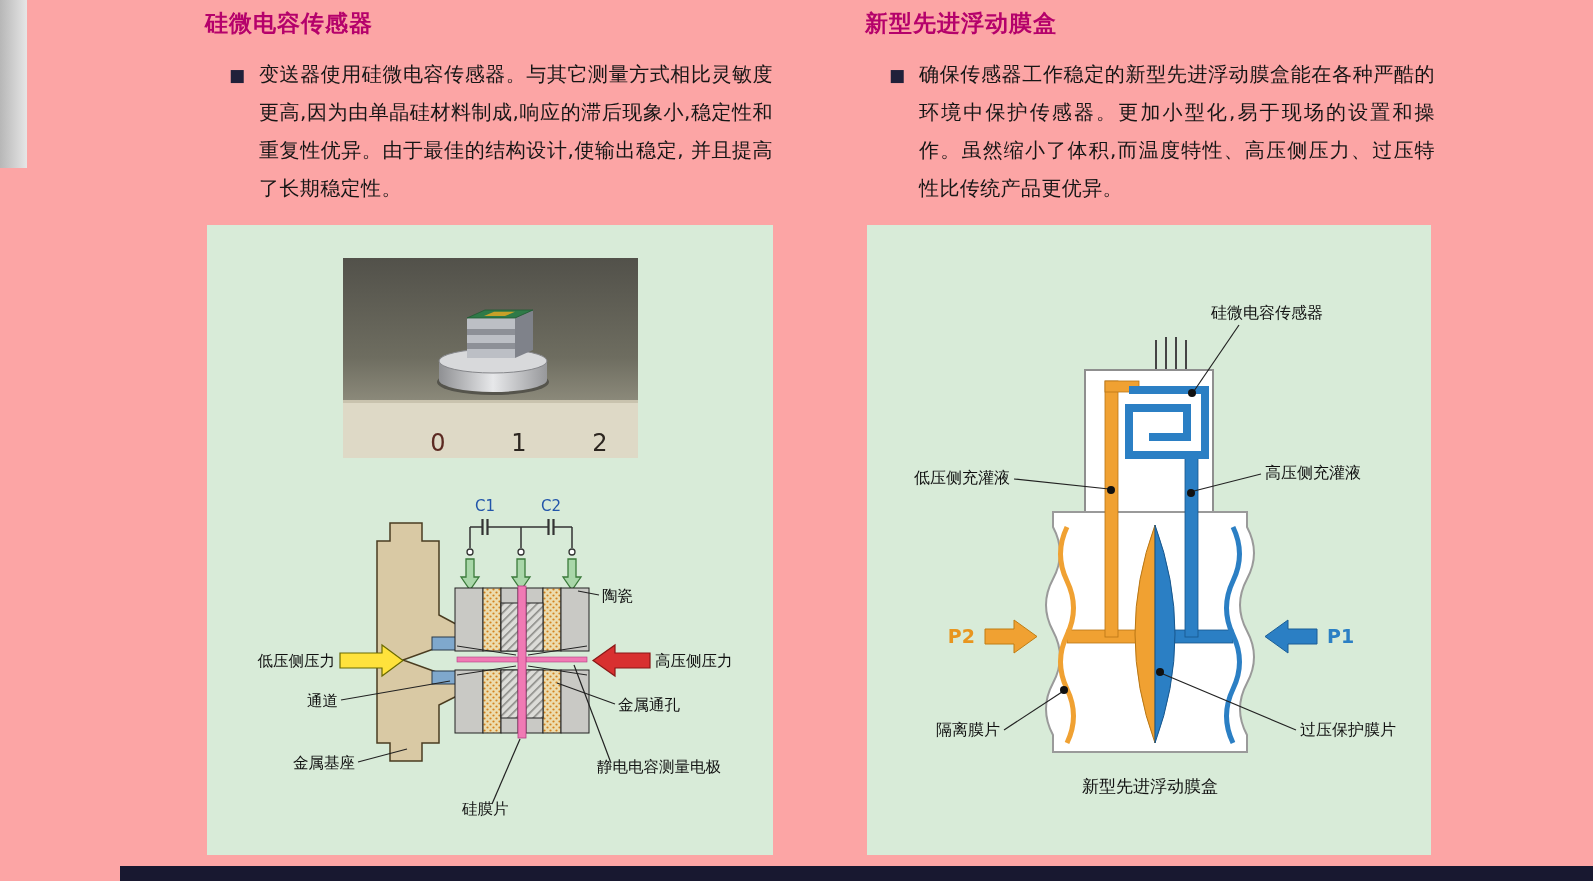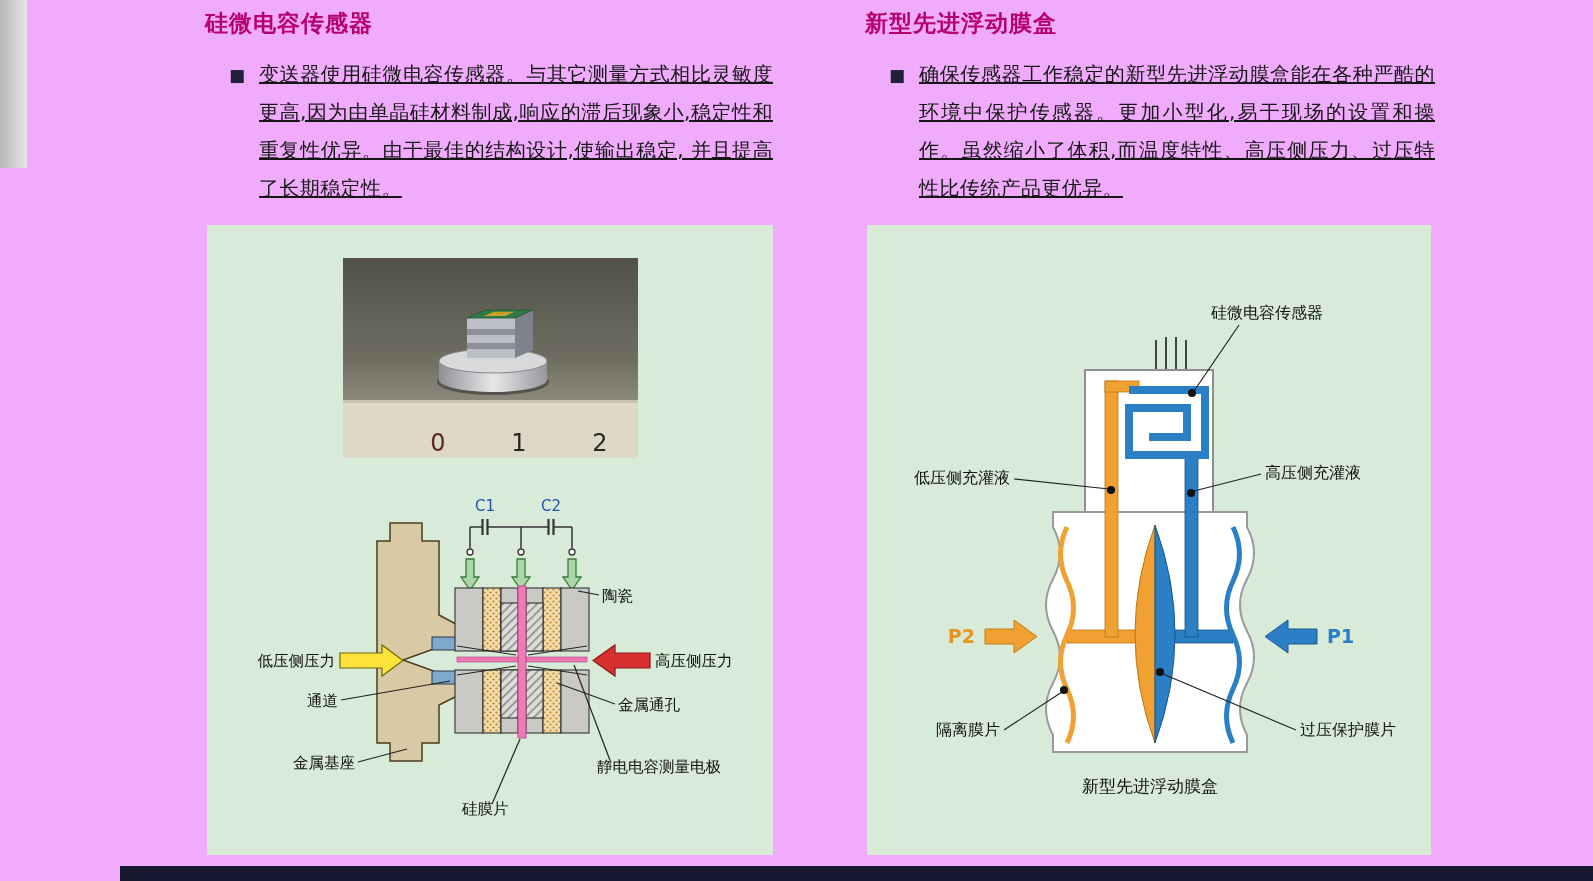--- a/index.html
+++ b/index.html
@@ -2,38 +2,38 @@
 <html><head>
 <meta charset="utf-8">
 <style>
   * { margin:0; padding:0; box-sizing:border-box; }
   html,body { background:#ffffff; }
   body {
     width:1593px; height:881px; position:relative; overflow:hidden;
     font-family:"DejaVu Sans","Liberation Sans",sans-serif;
     color:#151515;
   }
-  .page { position:absolute; inset:0; background:#f0abfc;padding-left:17px; }
+  .page { position:absolute; inset:0; background:#fca5a5;padding-left:17px; }
   .edge-strip {
     position:absolute; left:0; top:0; width:27px; height:168px;
     background:linear-gradient(to right,#b7b7b7,#e6e6e6);
   }
   .col { position:absolute; top:0; }
   .col-left  { left:205px; width:568px; }
   .col-right { left:865px; width:570px; }
   .title {
     font-size:23px; font-weight:bold; color:#b5016b;
     padding-top:8px; letter-spacing:1px;
   }
   .para {
     display:flex; margin-top:16px; margin-left:24px;
     font-size:20px; line-height:38px; color:#161616;
   }
   .bullet { flex:0 0 30px; font-size:17px; line-height:40px; color:#20203a; }
-  .para p { flex:1; text-align:justify; letter-spacing:0.4px;text-decoration:underline; }
+  .para p { flex:1; text-align:justify; letter-spacing:0.4px; }
   .panel { position:absolute; background:#d8ebd8; }
   .panel-left  { left:207px; top:225px; width:566px; height:630px; }
   .panel-right { left:867px; top:225px; width:564px; height:630px; }
   .photo { position:absolute; left:136px; top:33px; width:295px; height:200px; }
   .diagram-left  { position:absolute; left:0; top:258px; width:566px; height:366px; }
   .diagram-right { position:absolute; left:0; top:0; width:564px; height:630px; }
   .bottom-bar {
     position:absolute; left:120px; right:0; top:866px; height:15px;
     background:#181830;
   }

